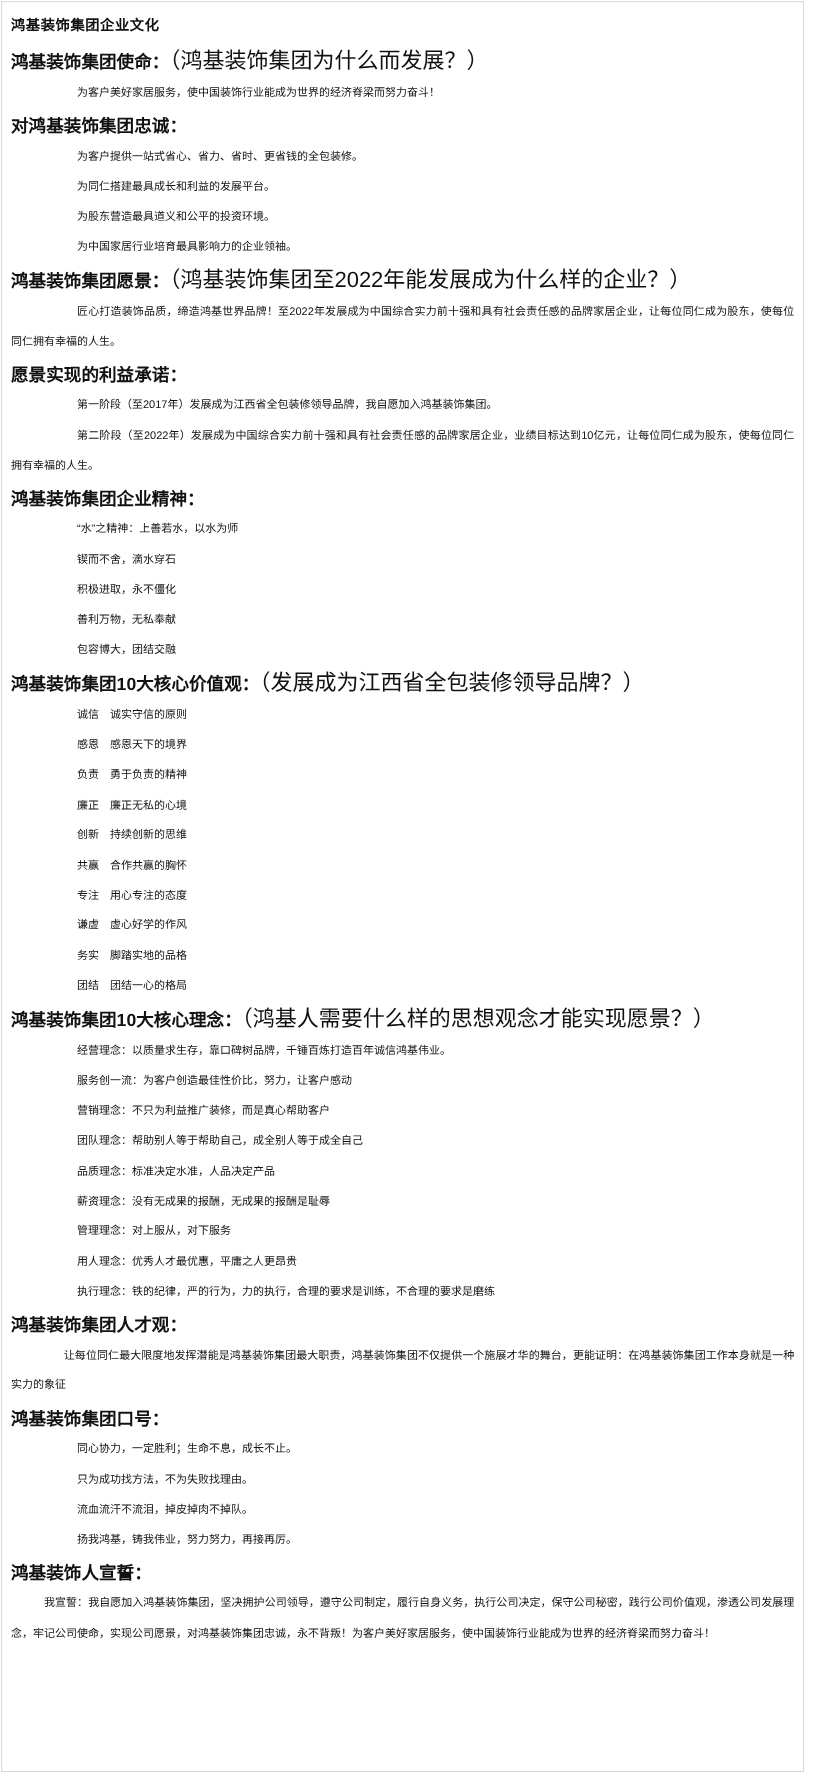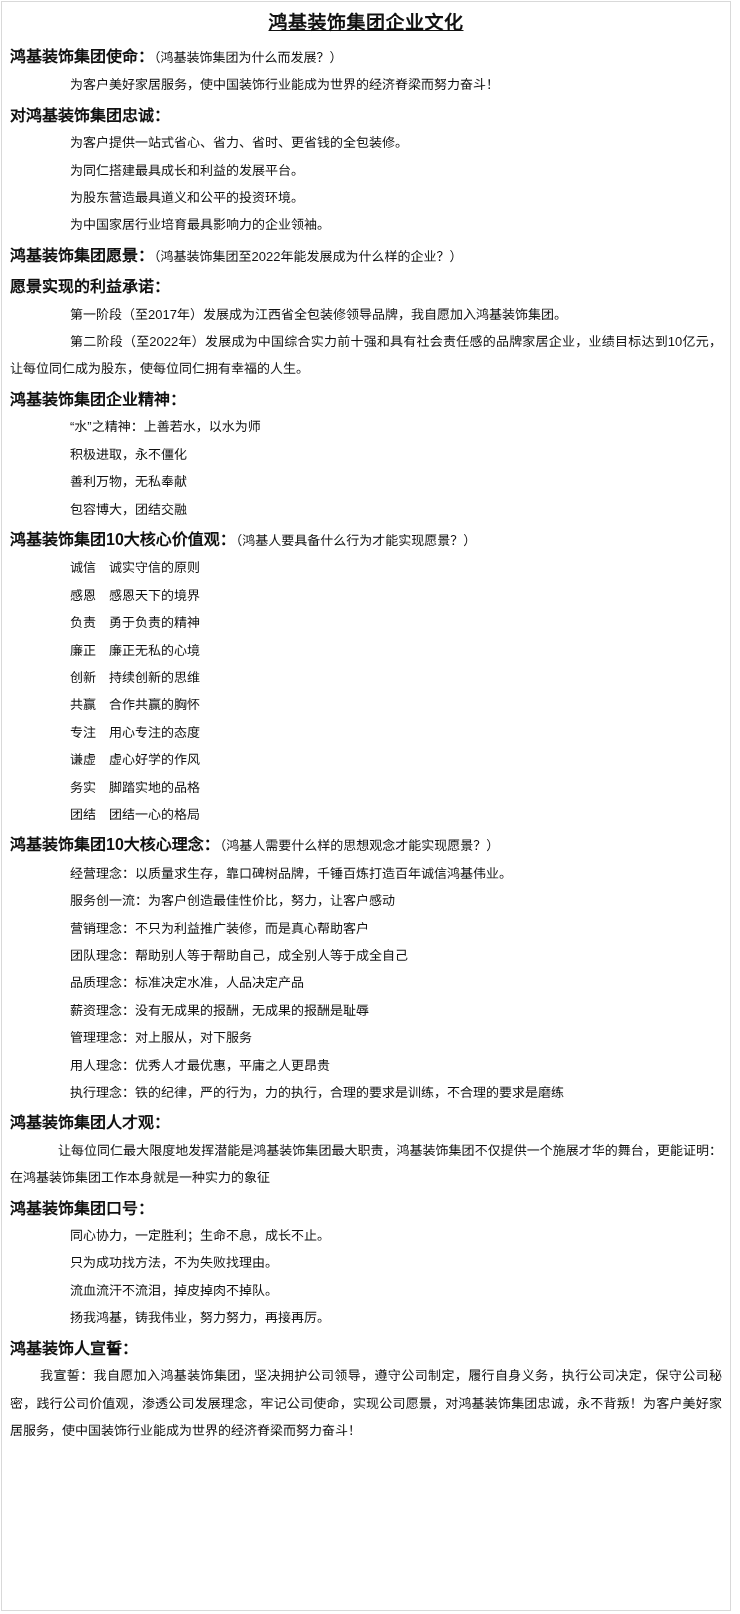--- a/index.html
+++ b/index.html
@@ -13,42 +13,40 @@
     box-sizing: border-box;
     width: 730px;
     min-height: 1610px;
     margin: 1px 9px 3px 1px;
     border: 1px solid #d9d9d9;
     background: #ffffff;
     padding: 4px 8px 30px 8px;
   }
   .title {
     margin: 0;
-    font-size: 19px;
+    font-size: 13px;
     font-weight: 700;
-    text-align: center;
     line-height: 34px;
     letter-spacing: 0.5px;
-    text-decoration: underline;
   }
   p { margin: 0; }
   .heading {
     line-height: 27.4px;
     margin-top: 3px;
     font-size: 16px;
   }
   .heading .h {
     font-weight: 700;
   }
   .heading .note {
     font-weight: 400;
-    font-size: 13px;
+    font-size: 20px;
   }
   .line {
-    font-size: 13px;
+    font-size: 10px;
     line-height: 27.4px;
     text-align: justify;
     word-break: break-all;
   }
   .i4 { text-indent: 60px; }
   .i3 { text-indent: 48px; }
   .i2 { text-indent: 30px; }
 </style>
 </head>
 <body>
@@ -62,35 +60,37 @@
       </div>
       <div class="section">
         <p class="heading"><span class="h">对鸿基装饰集团忠诚：</span></p>
         <p class="line i4">为客户提供一站式省心、省力、省时、更省钱的全包装修。</p>
         <p class="line i4">为同仁搭建最具成长和利益的发展平台。</p>
         <p class="line i4">为股东营造最具道义和公平的投资环境。</p>
         <p class="line i4">为中国家居行业培育最具影响力的企业领袖。</p>
       </div>
       <div class="section">
         <p class="heading"><span class="h">鸿基装饰集团愿景：</span><span class="note">（鸿基装饰集团至2022年能发展成为什么样的企业？）</span></p>
+        <p class="line i4">匠心打造装饰品质，缔造鸿基世界品牌！至2022年发展成为中国综合实力前十强和具有社会责任感的品牌家居企业，让每位同仁成为股东，使每位同仁拥有幸福的人生。</p>
       </div>
       <div class="section">
         <p class="heading"><span class="h">愿景实现的利益承诺：</span></p>
         <p class="line i4">第一阶段（至2017年）发展成为江西省全包装修领导品牌，我自愿加入鸿基装饰集团。</p>
         <p class="line i4">第二阶段（至2022年）发展成为中国综合实力前十强和具有社会责任感的品牌家居企业，业绩目标达到10亿元，让每位同仁成为股东，使每位同仁拥有幸福的人生。</p>
       </div>
       <div class="section">
         <p class="heading"><span class="h">鸿基装饰集团企业精神：</span></p>
         <p class="line i4">“水”之精神：上善若水，以水为师</p>
+        <p class="line i4">锲而不舍，滴水穿石</p>
         <p class="line i4">积极进取，永不僵化</p>
         <p class="line i4">善利万物，无私奉献</p>
         <p class="line i4">包容博大，团结交融</p>
       </div>
       <div class="section">
-        <p class="heading"><span class="h">鸿基装饰集团10大核心价值观：</span><span class="note">（鸿基人要具备什么行为才能实现愿景？）</span></p>
+        <p class="heading"><span class="h">鸿基装饰集团10大核心价值观：</span><span class="note">（发展成为江西省全包装修领导品牌？）</span></p>
         <p class="line i4">诚信　诚实守信的原则</p>
         <p class="line i4">感恩　感恩天下的境界</p>
         <p class="line i4">负责　勇于负责的精神</p>
         <p class="line i4">廉正　廉正无私的心境</p>
         <p class="line i4">创新　持续创新的思维</p>
         <p class="line i4">共赢　合作共赢的胸怀</p>
         <p class="line i4">专注　用心专注的态度</p>
         <p class="line i4">谦虚　虚心好学的作风</p>
         <p class="line i4">务实　脚踏实地的品格</p>
         <p class="line i4">团结　团结一心的格局</p>

